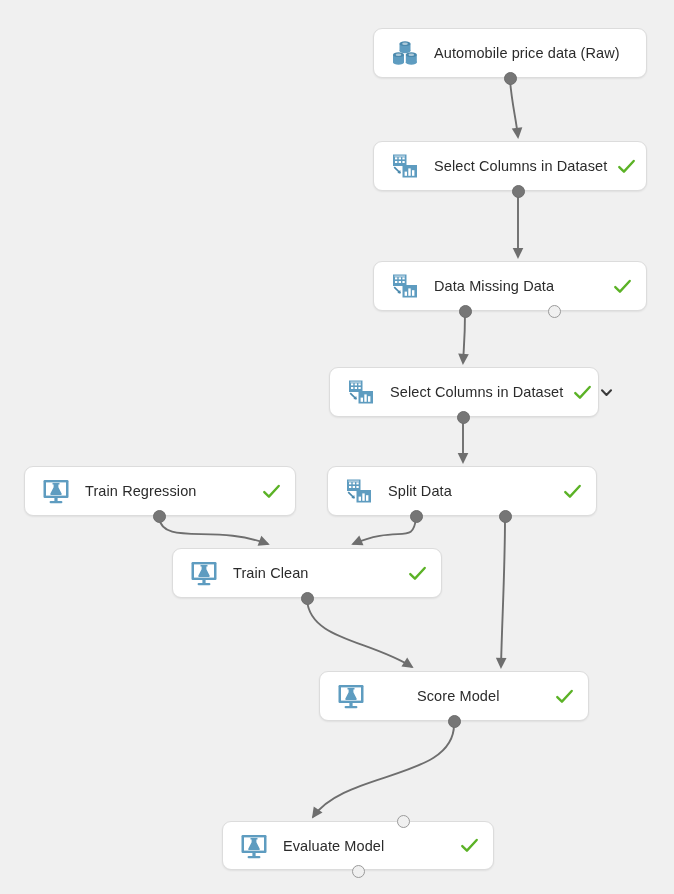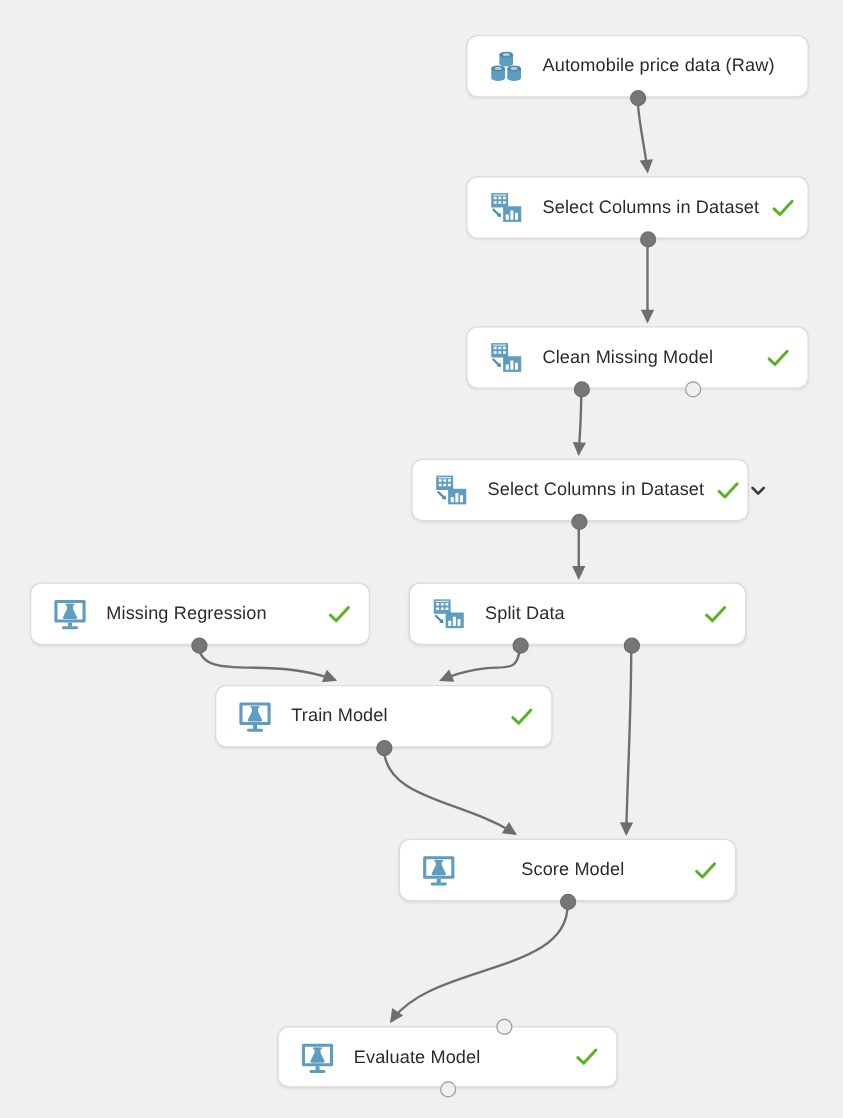--- a/index.html
+++ b/index.html
@@ -163,21 +163,21 @@
         <rect x="8.7" y="10" width="2.3" height="2" fill="#ffffff"></rect>
         <rect x="12.4" y="10" width="2.3" height="2" fill="#ffffff"></rect>
         <rect x="4.4" y="4.6" width="10.6" height="1" fill="#ffffff" opacity="0.75"></rect>
         <path d="M 4.2 16.2 L 10.2 22.0" stroke="#4a89ad" stroke-width="1.7" fill="none"></path>
         <path d="M 10.8 22.6 L 7.3 22.0 L 10.2 18.9 Z" fill="#4a89ad"></path>
         <rect x="12.5" y="14" width="14.5" height="12.5" fill="#5e9cc0"></rect>
         <rect x="14.6" y="20.6" width="2.4" height="4.2" fill="#ffffff"></rect>
         <rect x="18.3" y="17.4" width="2.4" height="7.4" fill="#ffffff"></rect>
         <rect x="22" y="19.2" width="2.4" height="5.6" fill="#ffffff"></rect>
       </svg>
-      <span class="node-label">Clean Missing Model</span>
+      <span class="node-label">Data Missing Data</span>
       <span class="node-status">
         <svg viewBox="0 0 20 20" class="check">
           <path d="M 2.4 10.6 L 7.3 15.4 L 17.6 4.2" stroke="#5bb226" stroke-width="2.5" fill="none" stroke-linecap="round" stroke-linejoin="round"></path>
         </svg>
       </span>
     </div>
     <div class="port filled" style="left: 458.5px; top: 304.5px;"></div>
     <div class="port hollow" style="left: 547.5px; top: 304.5px;"></div>
     <div class="node" style="left: 329px; top: 367px; width: 270px; height: 50px;">
       <svg viewBox="0 0 30 30" class="node-icon">
@@ -210,21 +210,21 @@
     <div class="node" style="left: 24px; top: 466px; width: 272px; height: 50px;">
       <svg viewBox="0 0 30 30" class="node-icon">
         <rect x="2.5" y="4" width="25" height="18" rx="1.2" fill="#5e9cc0"></rect>
         <rect x="5" y="6.4" width="20" height="13.2" fill="#ffffff"></rect>
         <rect x="13.4" y="22" width="3.2" height="3.4" fill="#5e9cc0"></rect>
         <rect x="8.6" y="25" width="12.8" height="2.3" rx="1.1" fill="#5e9cc0"></rect>
         <path d="M 12.6 7.8 L 12.6 11.2 L 9.4 17.6 C 9.0 18.4 9.5 19.1 10.4 19.1 L 19.6 19.1 C 20.5 19.1 21.0 18.4 20.6 17.6 L 17.4 11.2 L 17.4 7.8 Z" fill="#5e9cc0"></path>
         <rect x="11.5" y="6.9" width="7" height="1.6" fill="#5e9cc0"></rect>
         <path d="M 11.4 14.6 L 18.6 14.6 L 20.3 18.0 L 9.7 18.0 Z" fill="#ffffff" opacity="0.0"></path>
       </svg>
-      <span class="node-label">Missing Regression</span>
+      <span class="node-label">Train Regression</span>
       <span class="node-status">
         <svg viewBox="0 0 20 20" class="check">
           <path d="M 2.4 10.6 L 7.3 15.4 L 17.6 4.2" stroke="#5bb226" stroke-width="2.5" fill="none" stroke-linecap="round" stroke-linejoin="round"></path>
         </svg>
       </span>
     </div>
     <div class="port filled" style="left: 152.5px; top: 509.5px;"></div>
     <div class="node" style="left: 327px; top: 466px; width: 270px; height: 50px;">
       <svg viewBox="0 0 30 30" class="node-icon">
         <rect x="3" y="3.5" width="13.5" height="11.5" fill="#5e9cc0"></rect>
@@ -254,21 +254,21 @@
     <div class="node" style="left: 172px; top: 548px; width: 270px; height: 50px;">
       <svg viewBox="0 0 30 30" class="node-icon">
         <rect x="2.5" y="4" width="25" height="18" rx="1.2" fill="#5e9cc0"></rect>
         <rect x="5" y="6.4" width="20" height="13.2" fill="#ffffff"></rect>
         <rect x="13.4" y="22" width="3.2" height="3.4" fill="#5e9cc0"></rect>
         <rect x="8.6" y="25" width="12.8" height="2.3" rx="1.1" fill="#5e9cc0"></rect>
         <path d="M 12.6 7.8 L 12.6 11.2 L 9.4 17.6 C 9.0 18.4 9.5 19.1 10.4 19.1 L 19.6 19.1 C 20.5 19.1 21.0 18.4 20.6 17.6 L 17.4 11.2 L 17.4 7.8 Z" fill="#5e9cc0"></path>
         <rect x="11.5" y="6.9" width="7" height="1.6" fill="#5e9cc0"></rect>
         <path d="M 11.4 14.6 L 18.6 14.6 L 20.3 18.0 L 9.7 18.0 Z" fill="#ffffff" opacity="0.0"></path>
       </svg>
-      <span class="node-label">Train Model</span>
+      <span class="node-label">Train Clean</span>
       <span class="node-status">
         <svg viewBox="0 0 20 20" class="check">
           <path d="M 2.4 10.6 L 7.3 15.4 L 17.6 4.2" stroke="#5bb226" stroke-width="2.5" fill="none" stroke-linecap="round" stroke-linejoin="round"></path>
         </svg>
       </span>
     </div>
     <div class="port filled" style="left: 300.5px; top: 591.5px;"></div>
     <div class="node" style="left: 319px; top: 671px; width: 270px; height: 50px; gap: 37px;">
       <svg viewBox="0 0 30 30" class="node-icon">
         <rect x="2.5" y="4" width="25" height="18" rx="1.2" fill="#5e9cc0"></rect>

